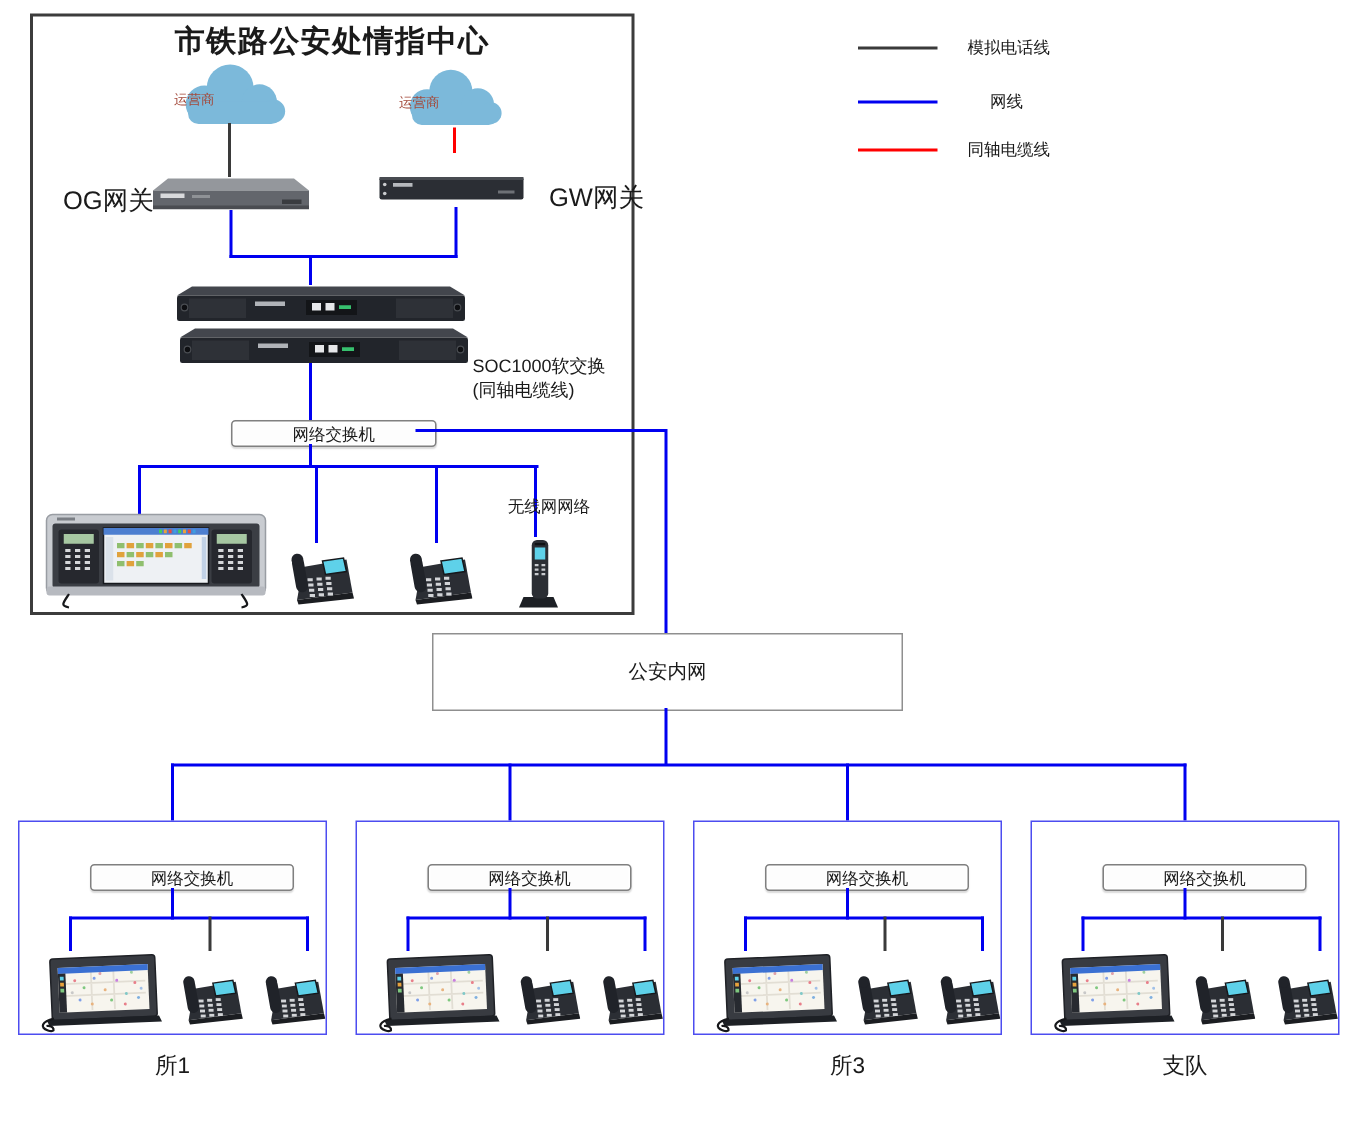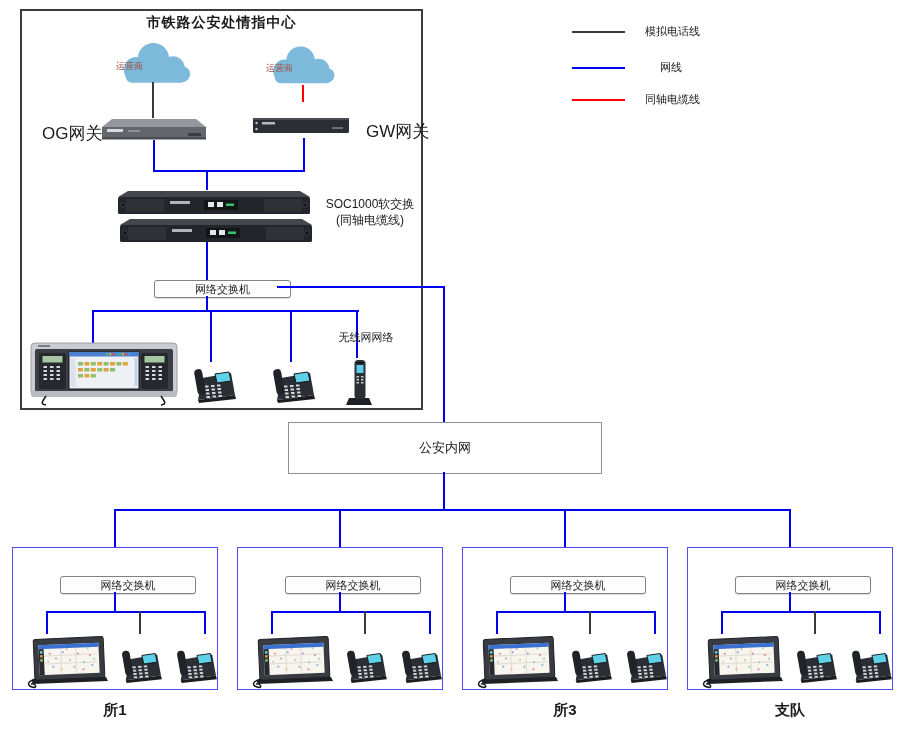--- a/index.html
+++ b/index.html
@@ -5,34 +5,34 @@
   html,body{margin:0;padding:0;background:#ffffff;}
   .canvas{position:relative;width:900px;height:751px;background:#ffffff;overflow:hidden;
           font-family:"Liberation Sans","DejaVu Sans",sans-serif;color:#1a1a1a;}
   .hline{position:absolute;height:2px;}
   .vline{position:absolute;width:2px;}
   .c-net{background:var(--net-line,#0000f0);}
   .c-analog{background:var(--analog-line,#3a3a3a);}
   .c-coax{background:var(--coax-line,#ff0000);}
   .label{position:absolute;white-space:nowrap;}
   .hq-outline{position:absolute;left:20px;top:9px;width:399px;height:397px;border:2px solid #3c3c3c;}
-  .hq-title{left:20px;top:14px;width:403px;text-align:center;font-size:14px;font-weight:600;letter-spacing:1px;}
+  .hq-title{left:20px;top:14px;width:403px;text-align:center;font-size:20px;font-weight:600;letter-spacing:1px;}
   .dev{position:absolute;display:block;}
   .cloud-label{position:absolute;text-align:left;font-size:9px;color:var(--cloud-text,#a3493a);}
   .eq-label{font-size:17px;}
-  .soc-label{width:110px;text-align:center;font-size:12px;}
+  .soc-label{width:110px;text-align:left;font-size:12px;margin-top:40px;}
   .switch-box{position:absolute;background:#fdfdfd;border:1px solid #808080;border-radius:3px;
               box-shadow:inset 0 0 0 1px #ffffff,0 1px 1px rgba(0,0,0,.15);
               display:flex;align-items:center;justify-content:center;font-size:11px;margin-left:12px;}
   .intranet-box{position:absolute;left:288px;top:422px;width:312px;height:50px;background:#ffffff;
                 border:1px solid #8f8f8f;display:flex;align-items:center;justify-content:center;font-size:13px;}
   .branch-box{position:absolute;top:547px;width:206px;height:143px;background:#ffffff;
               border:1.5px solid var(--branch-border,#4d4df0);box-sizing:border-box;}
   .branch-switch{left:35px;top:28px;width:134px;height:16px;}
-  .branch-name{top:701px;width:206px;text-align:center;font-size:15px;font-weight:bold;}
+  .branch-name{top:701px;width:206px;text-align:center;font-size:15px;}
   .legend-label{font-size:11px;margin-left:13px;}
   .wireless-label{left:330px;top:330px;width:72px;text-align:center;font-size:11px;}
 </style>
 </head>
 <body>
 
 <svg width="0" height="0" style="position:absolute">
 <defs>
   <symbol id="sym-cloud" viewBox="0 0 100 60">
     <g fill="var(--cloud-fill,#7cb9da)">

